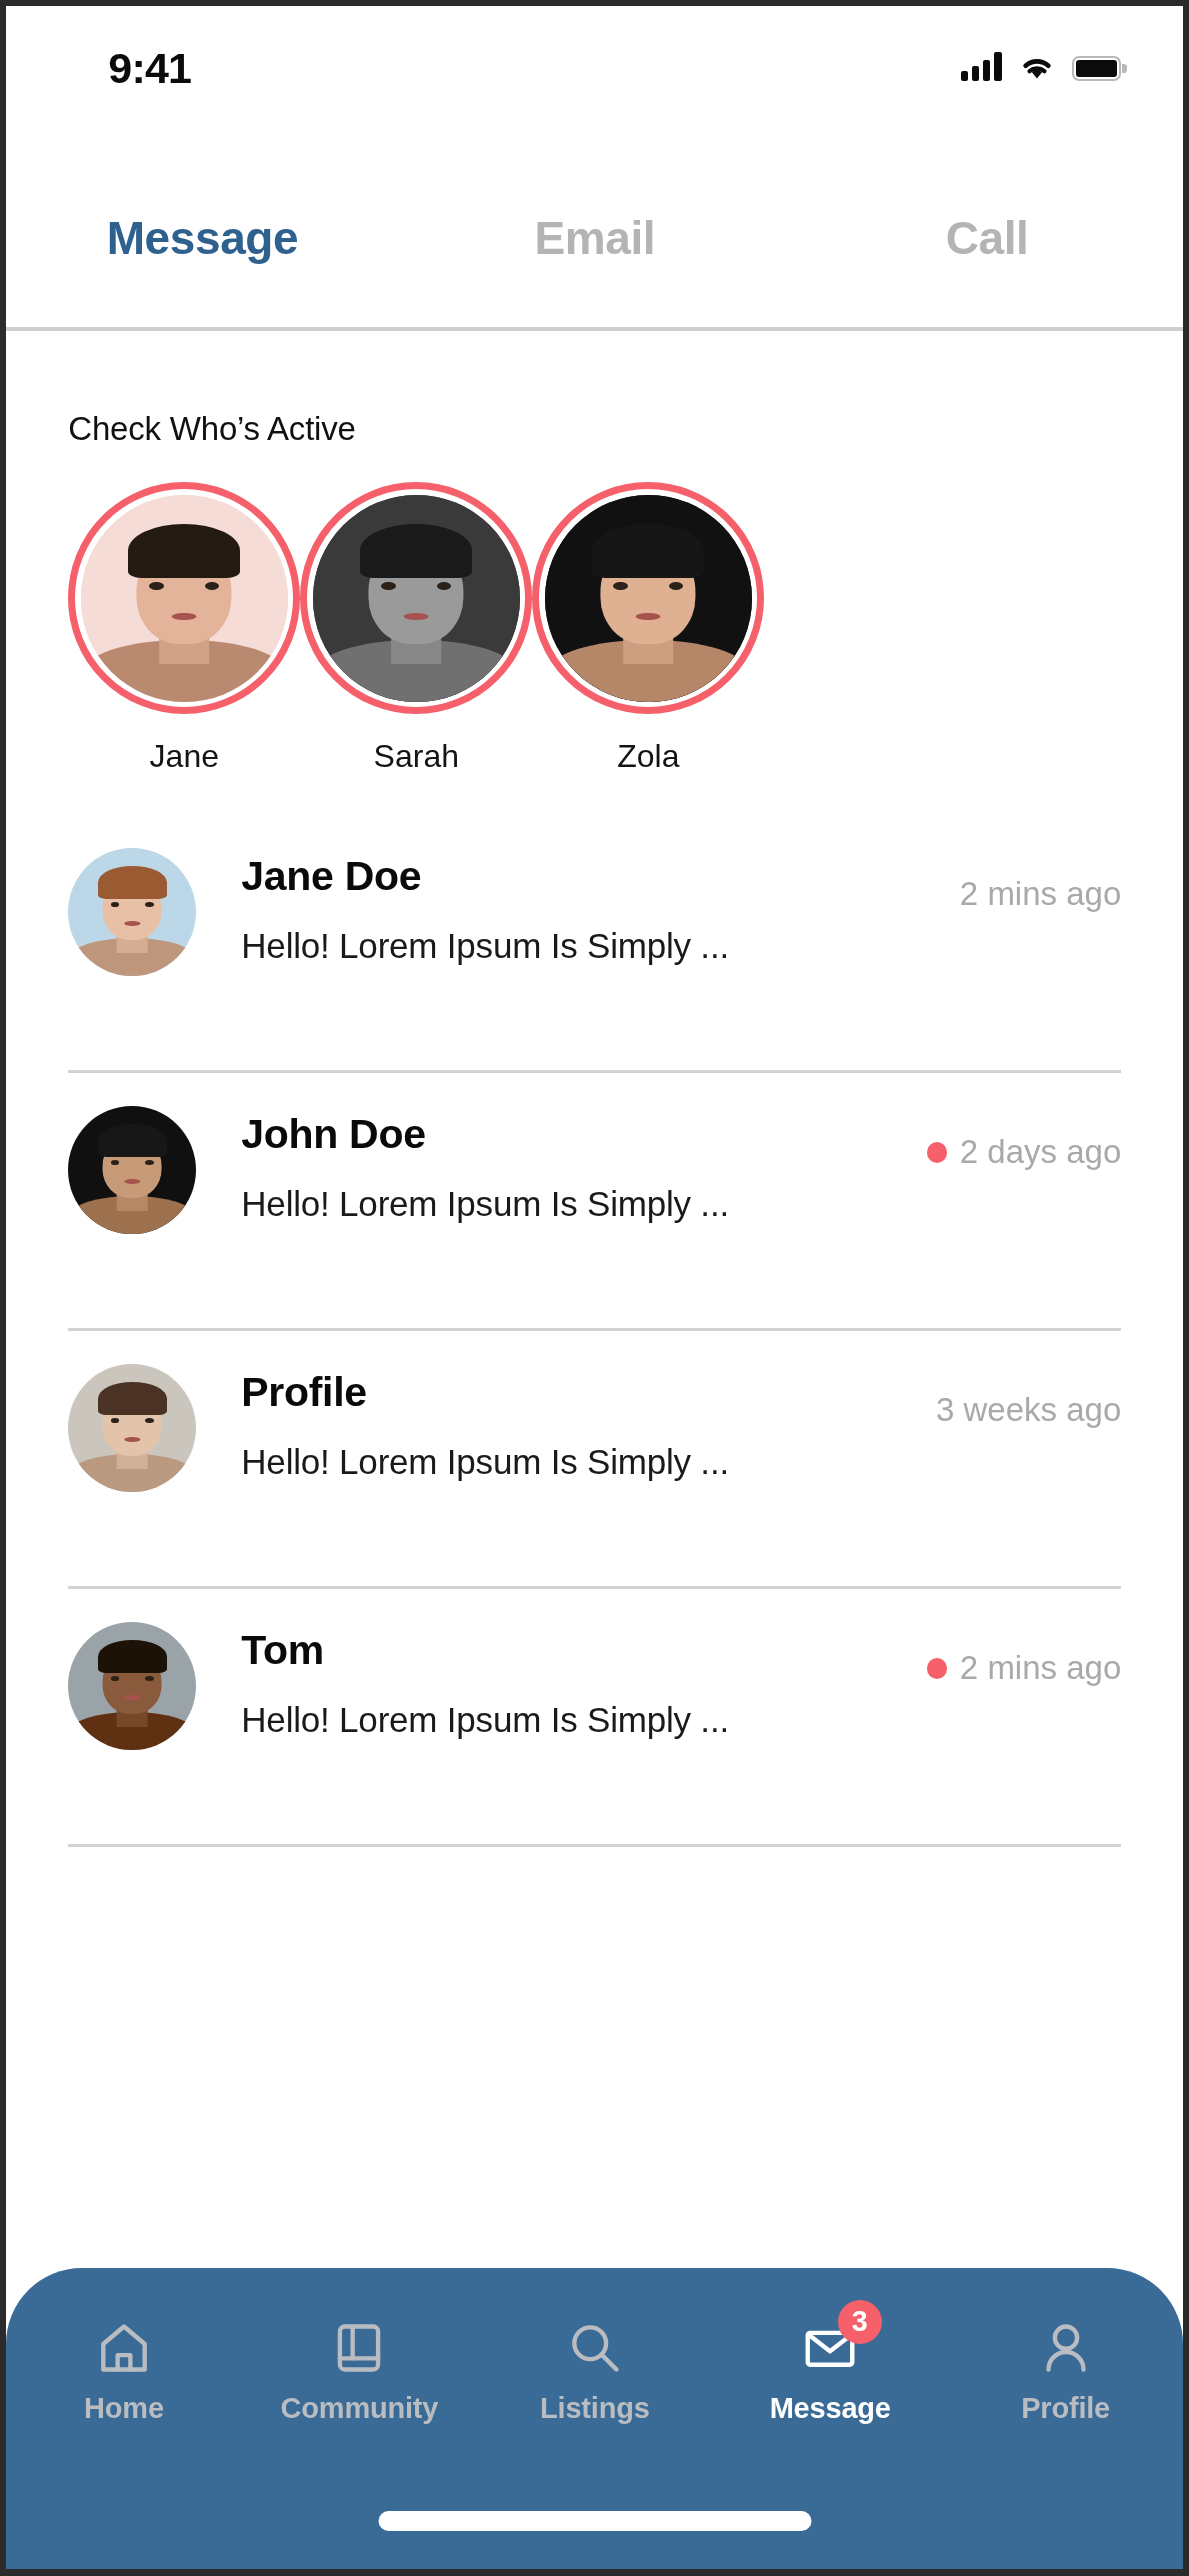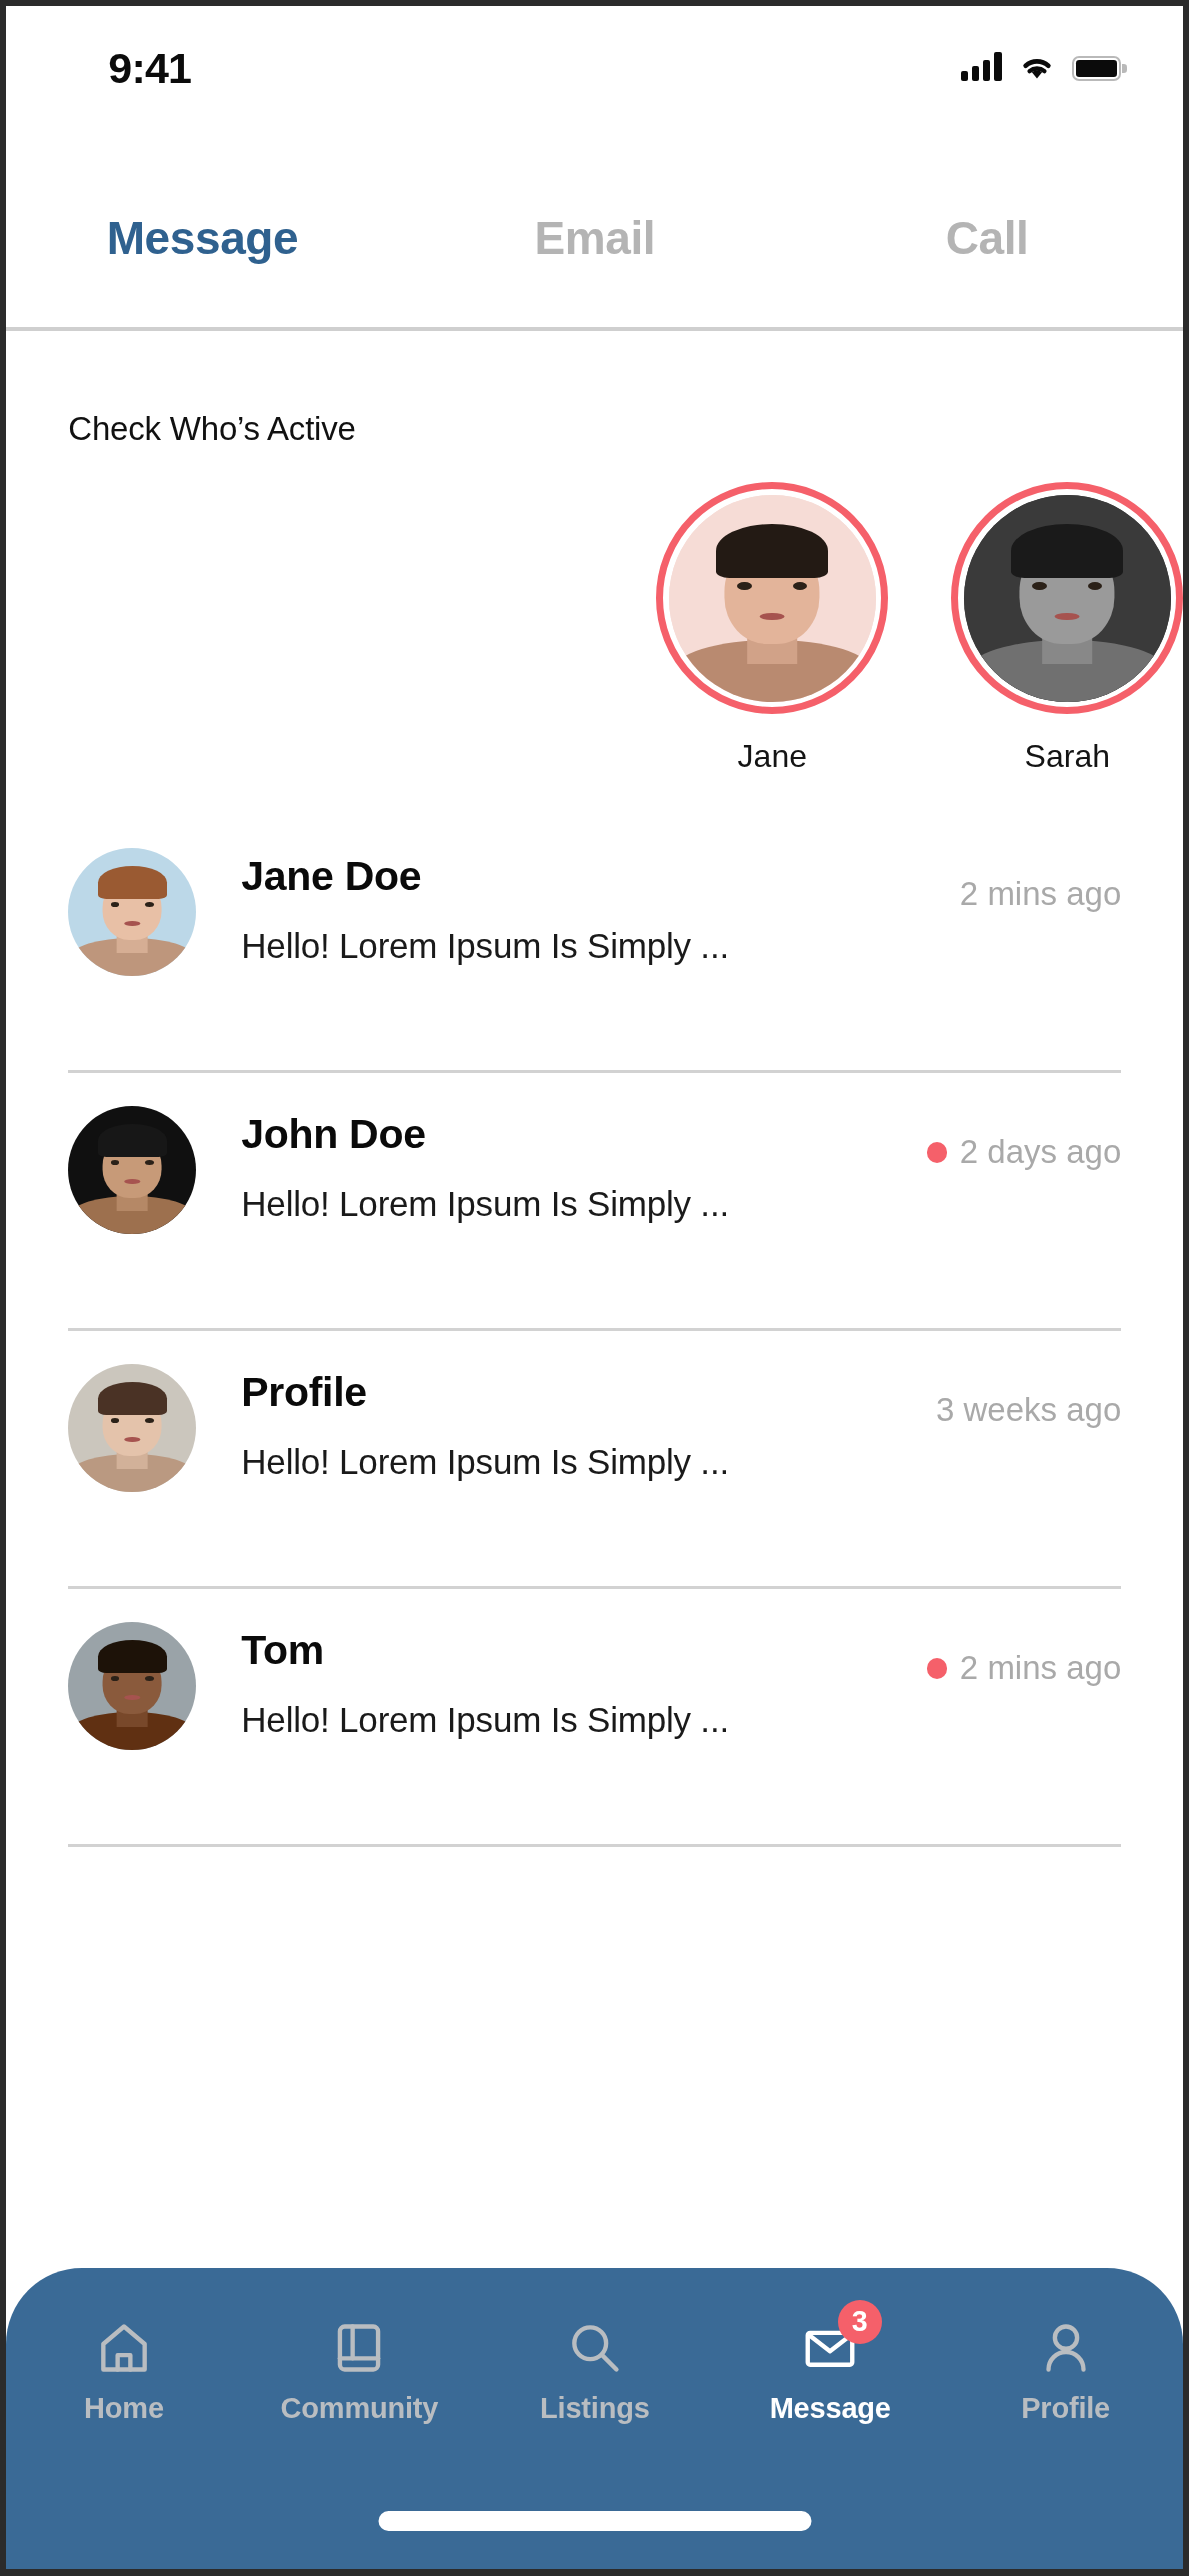--- a/index.html
+++ b/index.html
@@ -76,23 +76,22 @@
   #active-title {
     position:absolute; left:62px; top:79px;
     font-size:33px; color:#111; letter-spacing:-0.2px;
   }
 
   
   #stories {
     position:absolute; left:0; top:151px; right:0;
     height:309px;
     display:flex; align-items:flex-start;
-    padding-left:62px; gap:63px;
+    padding-left:62px; 
     overflow:hidden;
-    justify-content:flex-end;
   }
   .story { flex:0 0 auto; width:232px; text-align:center; cursor:pointer; }
   .ring {
     width:232px; height:232px; border-radius:50%;
     border:7.1px solid #f5606a;
     padding:5.6px; background:#fff;
     box-sizing:border-box;
   }
   .ring .ph {
     width:100%; height:100%; border-radius:50%;
@@ -252,20 +251,35 @@
               <div class="neck" style="top:60%;width:24%;height:22%;background:#888888"></div>
               <div class="face" style="top:22%;width:46%;height:50%;background:#9a9a9a"></div>
               <div class="hair" style="left:23%;top:14%;width:54%;height:26%;background:#1a1a1a;border-radius:50% 50% 12% 12%"></div>
               <div class="eyeL" style="left:33%;top:42%"></div>
               <div class="eyeR" style="left:60%;top:42%"></div>
               <div class="mouth" style="top:57%"></div>
             </div>
         </div>
         <div class="nm">Sarah</div>
       </div>
+      <div class="story">
+        <div class="ring">
+          <div class="ph" id="ph-s3" style="background: rgb(17, 17, 17);">
+              <div class="sky" style="background:#111111"></div>
+              <div class="torso" style="width:96%;height:30%;background:#b58668"></div>
+              <div class="neck" style="top:60%;width:24%;height:22%;background:#cd9e80"></div>
+              <div class="face" style="top:22%;width:46%;height:50%;background:#dfb092"></div>
+              <div class="hair" style="left:23%;top:14%;width:54%;height:26%;background:#161616;border-radius:50% 50% 12% 12%"></div>
+              <div class="eyeL" style="left:33%;top:42%"></div>
+              <div class="eyeR" style="left:60%;top:42%"></div>
+              <div class="mouth" style="top:57%"></div>
+            </div>
+        </div>
+        <div class="nm">Zola</div>
+      </div>
     </div>
 
     <div id="msglist">
 
       <div class="mrow">
         <div class="av">
             <div class="ph" id="ph-m0" style="background: rgb(188, 216, 232);">
               <div class="sky" style="background:#bcd8e8"></div>
               <div class="torso" style="width:96%;height:30%;background:#be967c"></div>
               <div class="neck" style="top:60%;width:24%;height:22%;background:#d6ae94"></div>

